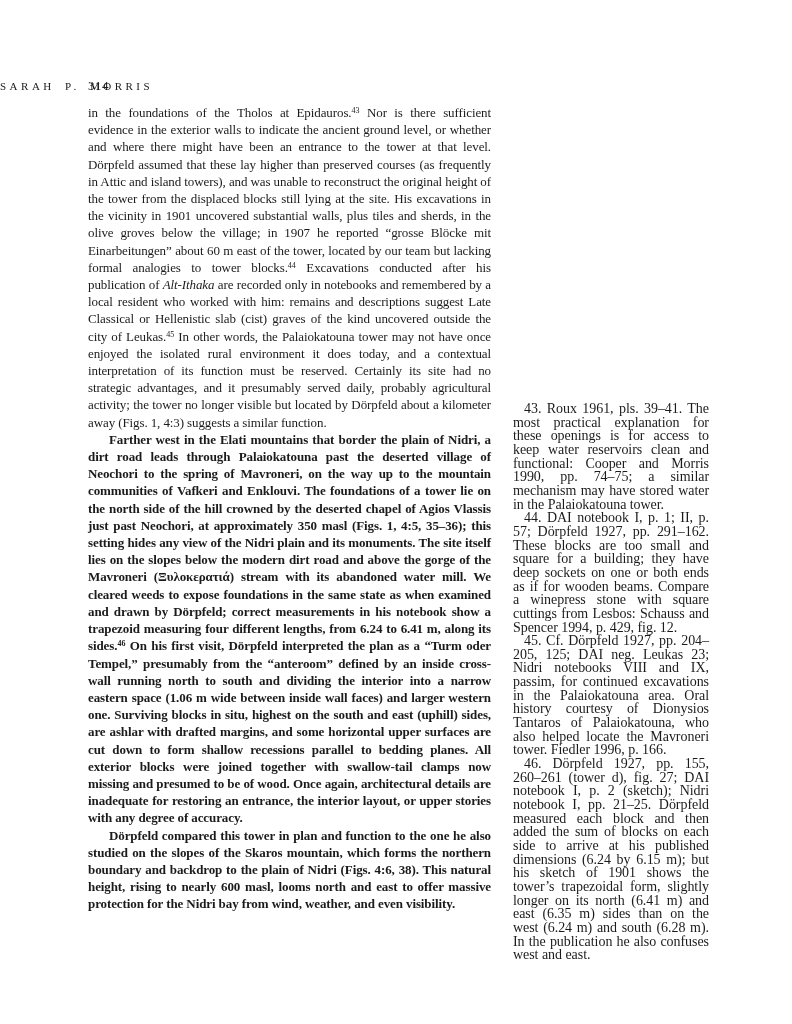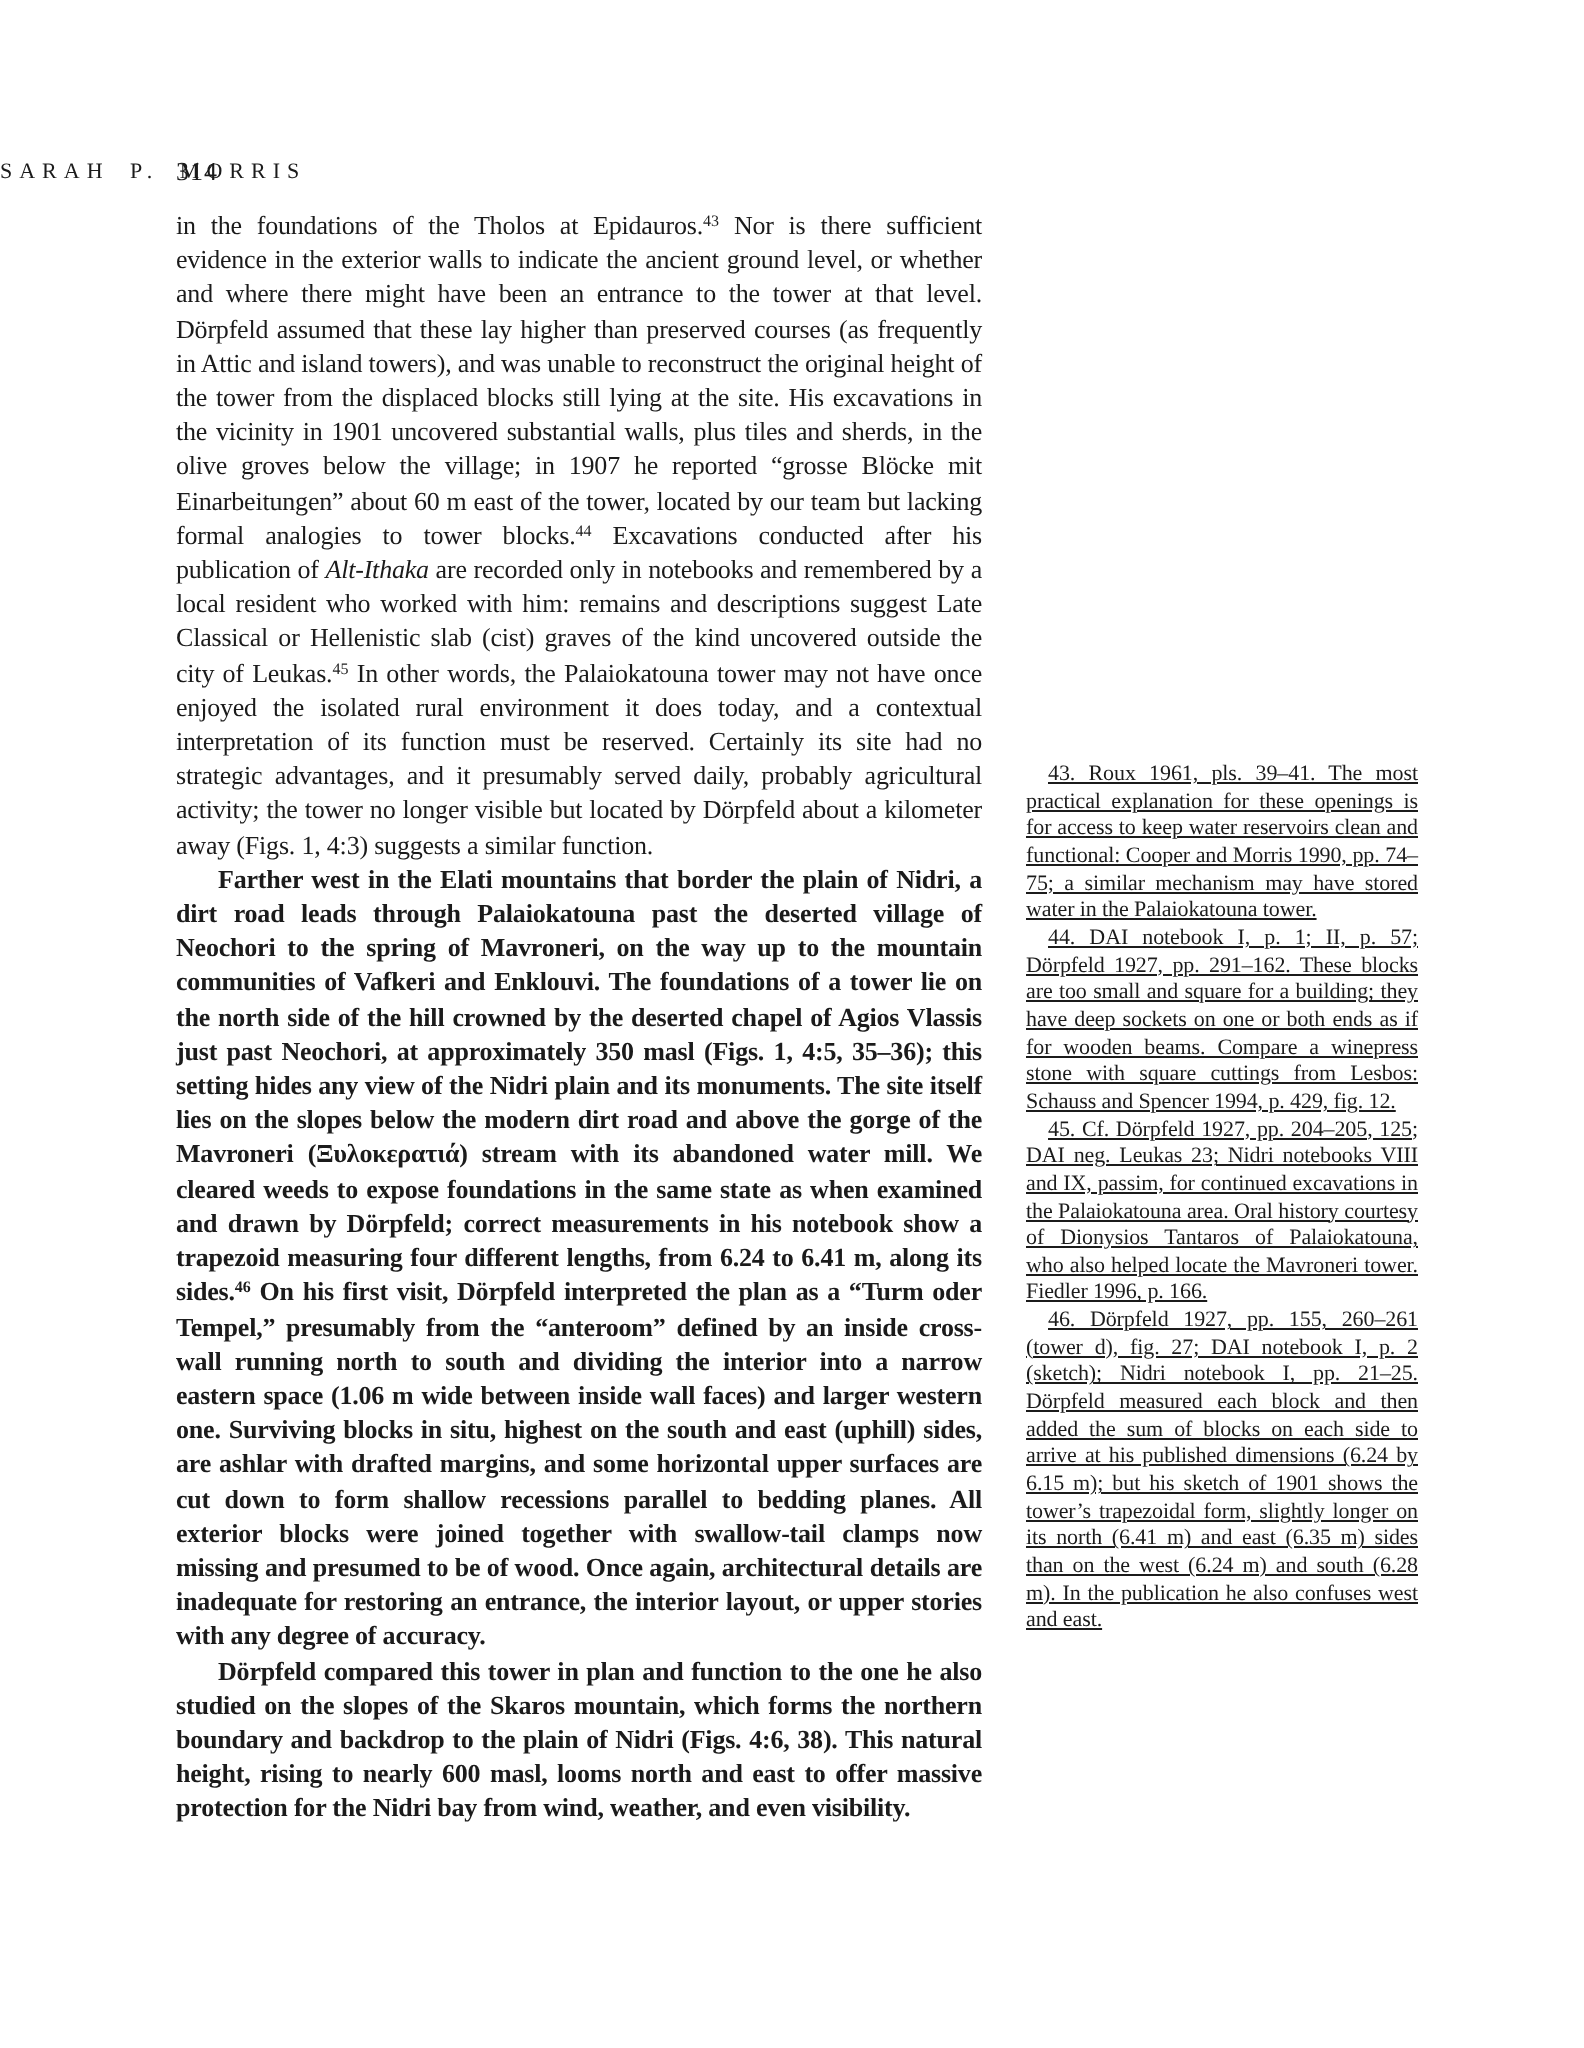--- a/index.html
+++ b/index.html
@@ -54,27 +54,26 @@
   .main-col sup {
     font-size: 8px;
     line-height: 0;
     vertical-align: 4px;
     letter-spacing: 0;
     margin-top: 44px;
   }
   .notes-col {
     position: absolute;
     left: 513px;
-    top: 381px;
+    top: 402px;
     width: 196px;
-    font-size: 11px;
+    font-size: 14px;
     line-height: 13.65px;
     text-align: justify;
     letter-spacing: -0.05px;
-    text-decoration: underline;
   }
   .notes-col p {
     margin: 0;
     padding: 0;
     text-indent: 11px;
   }
 </style>
 </head>
 <body>
 

